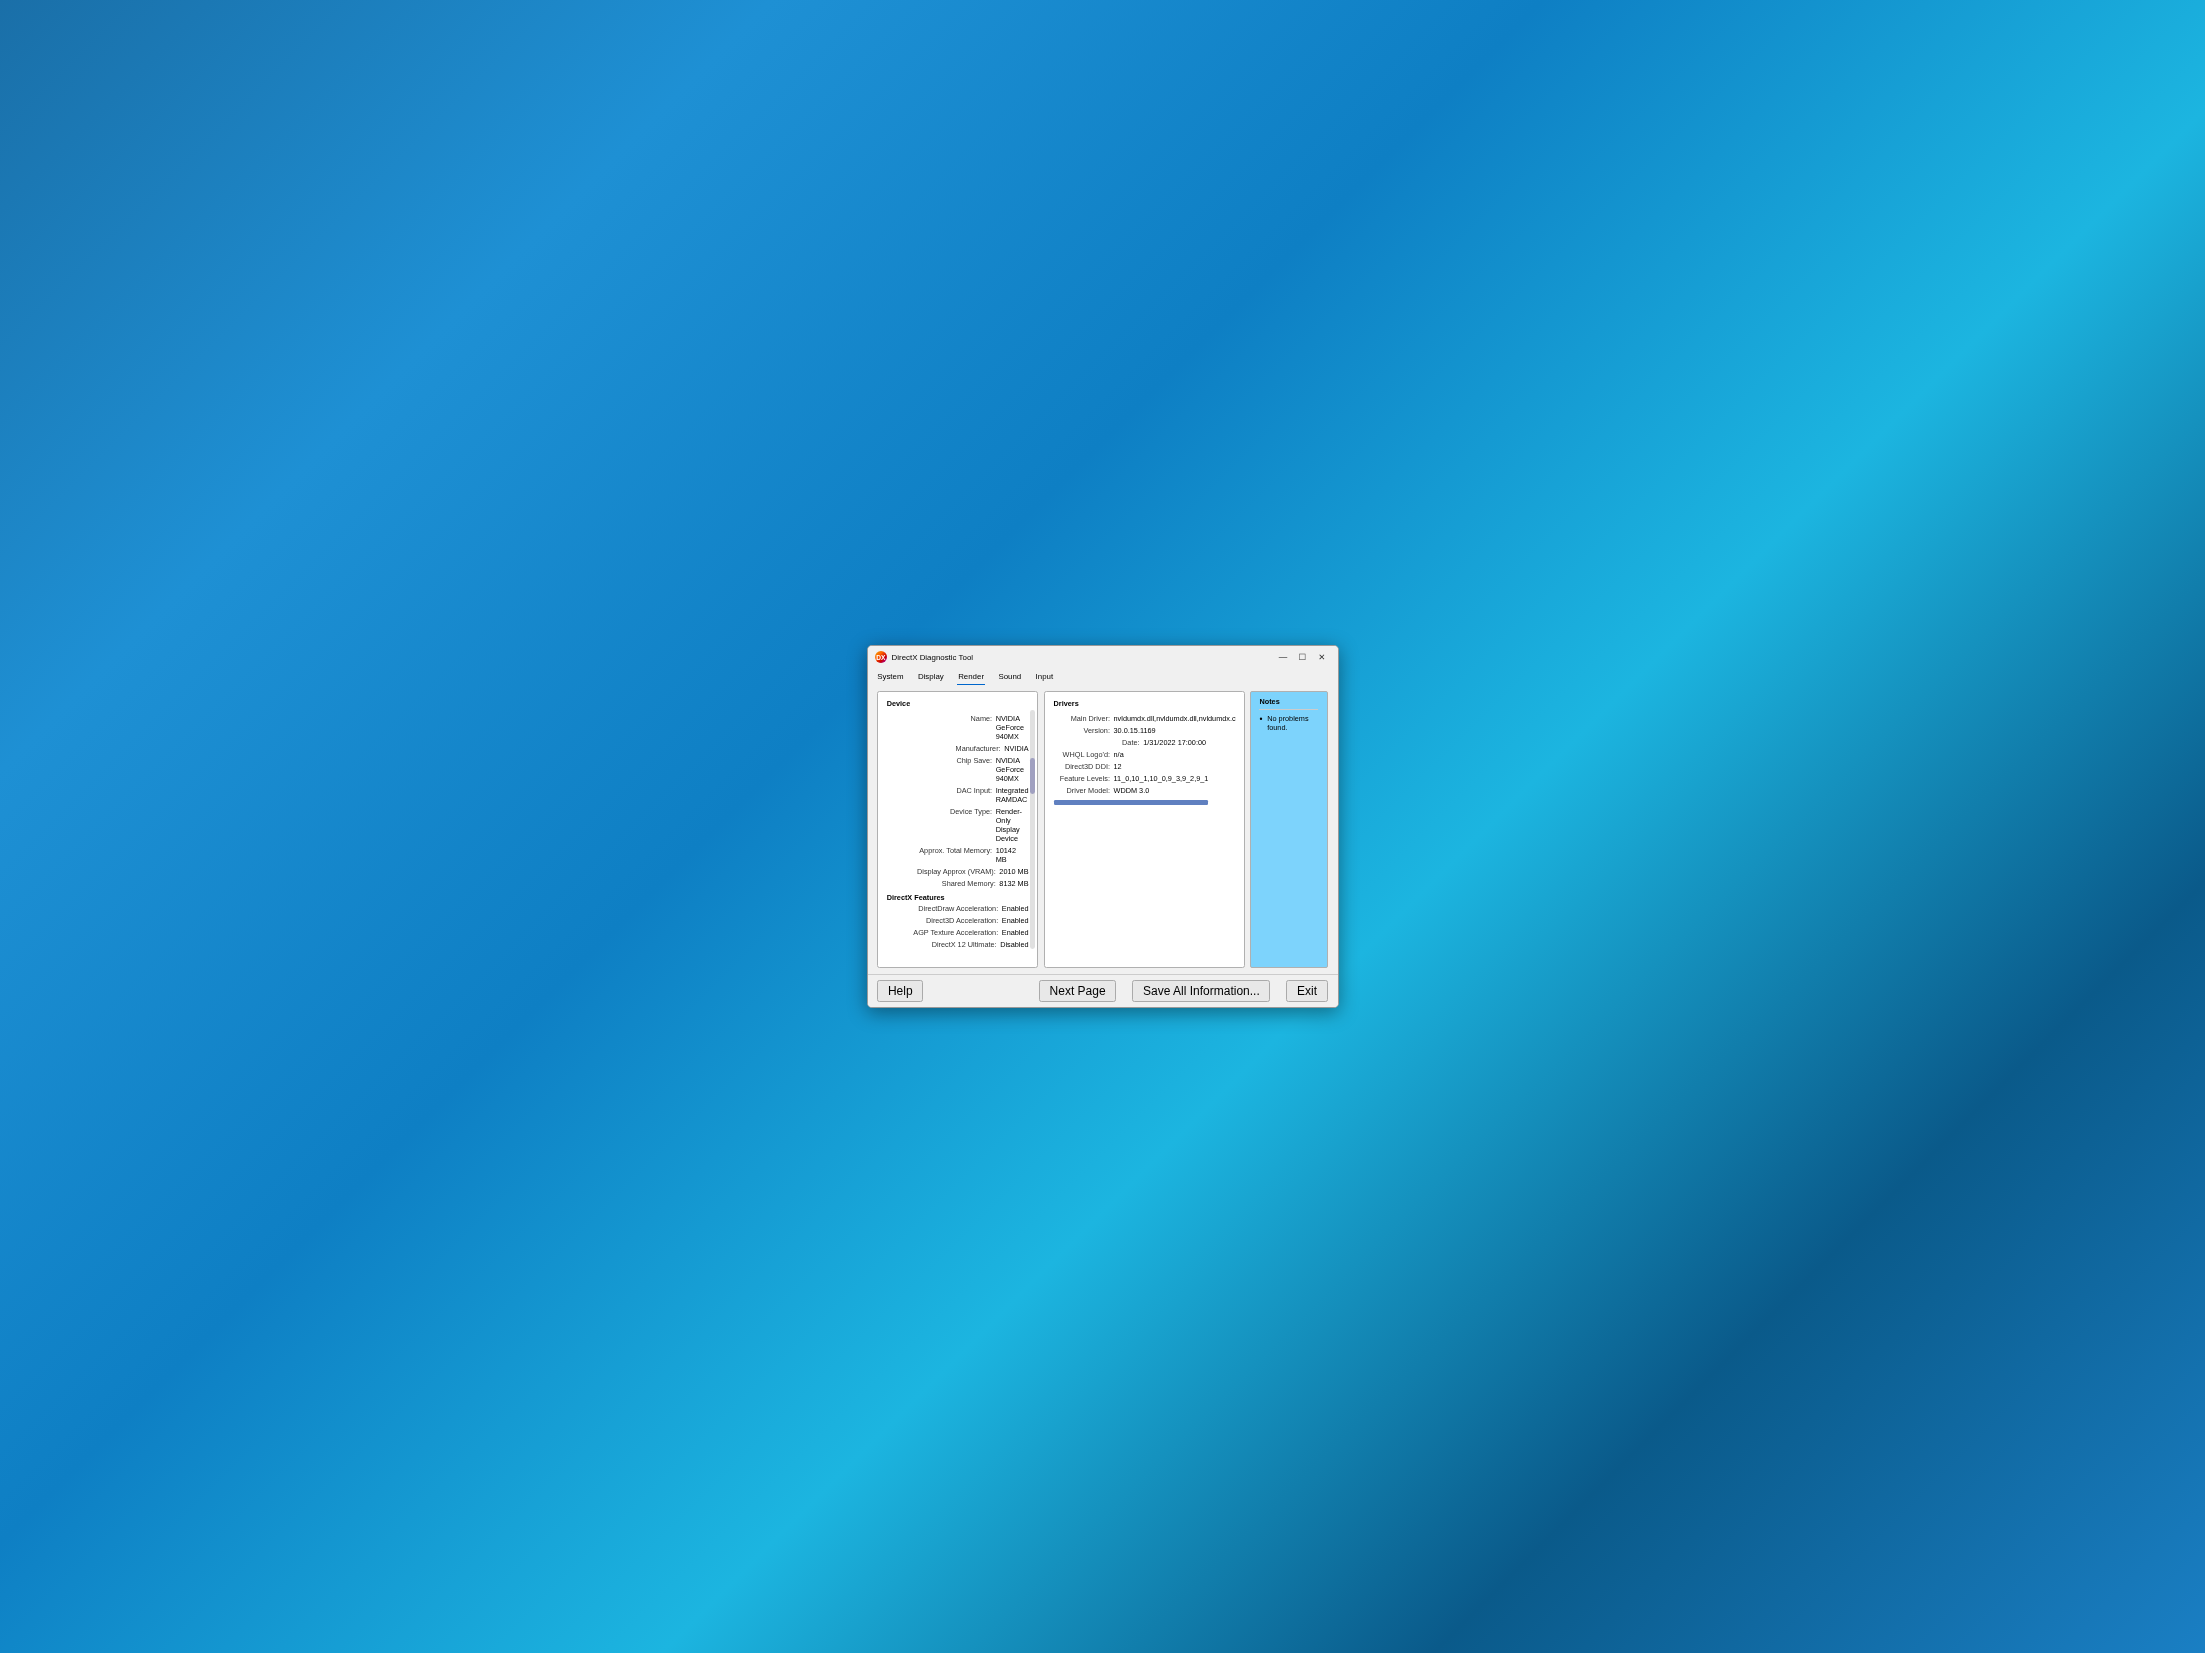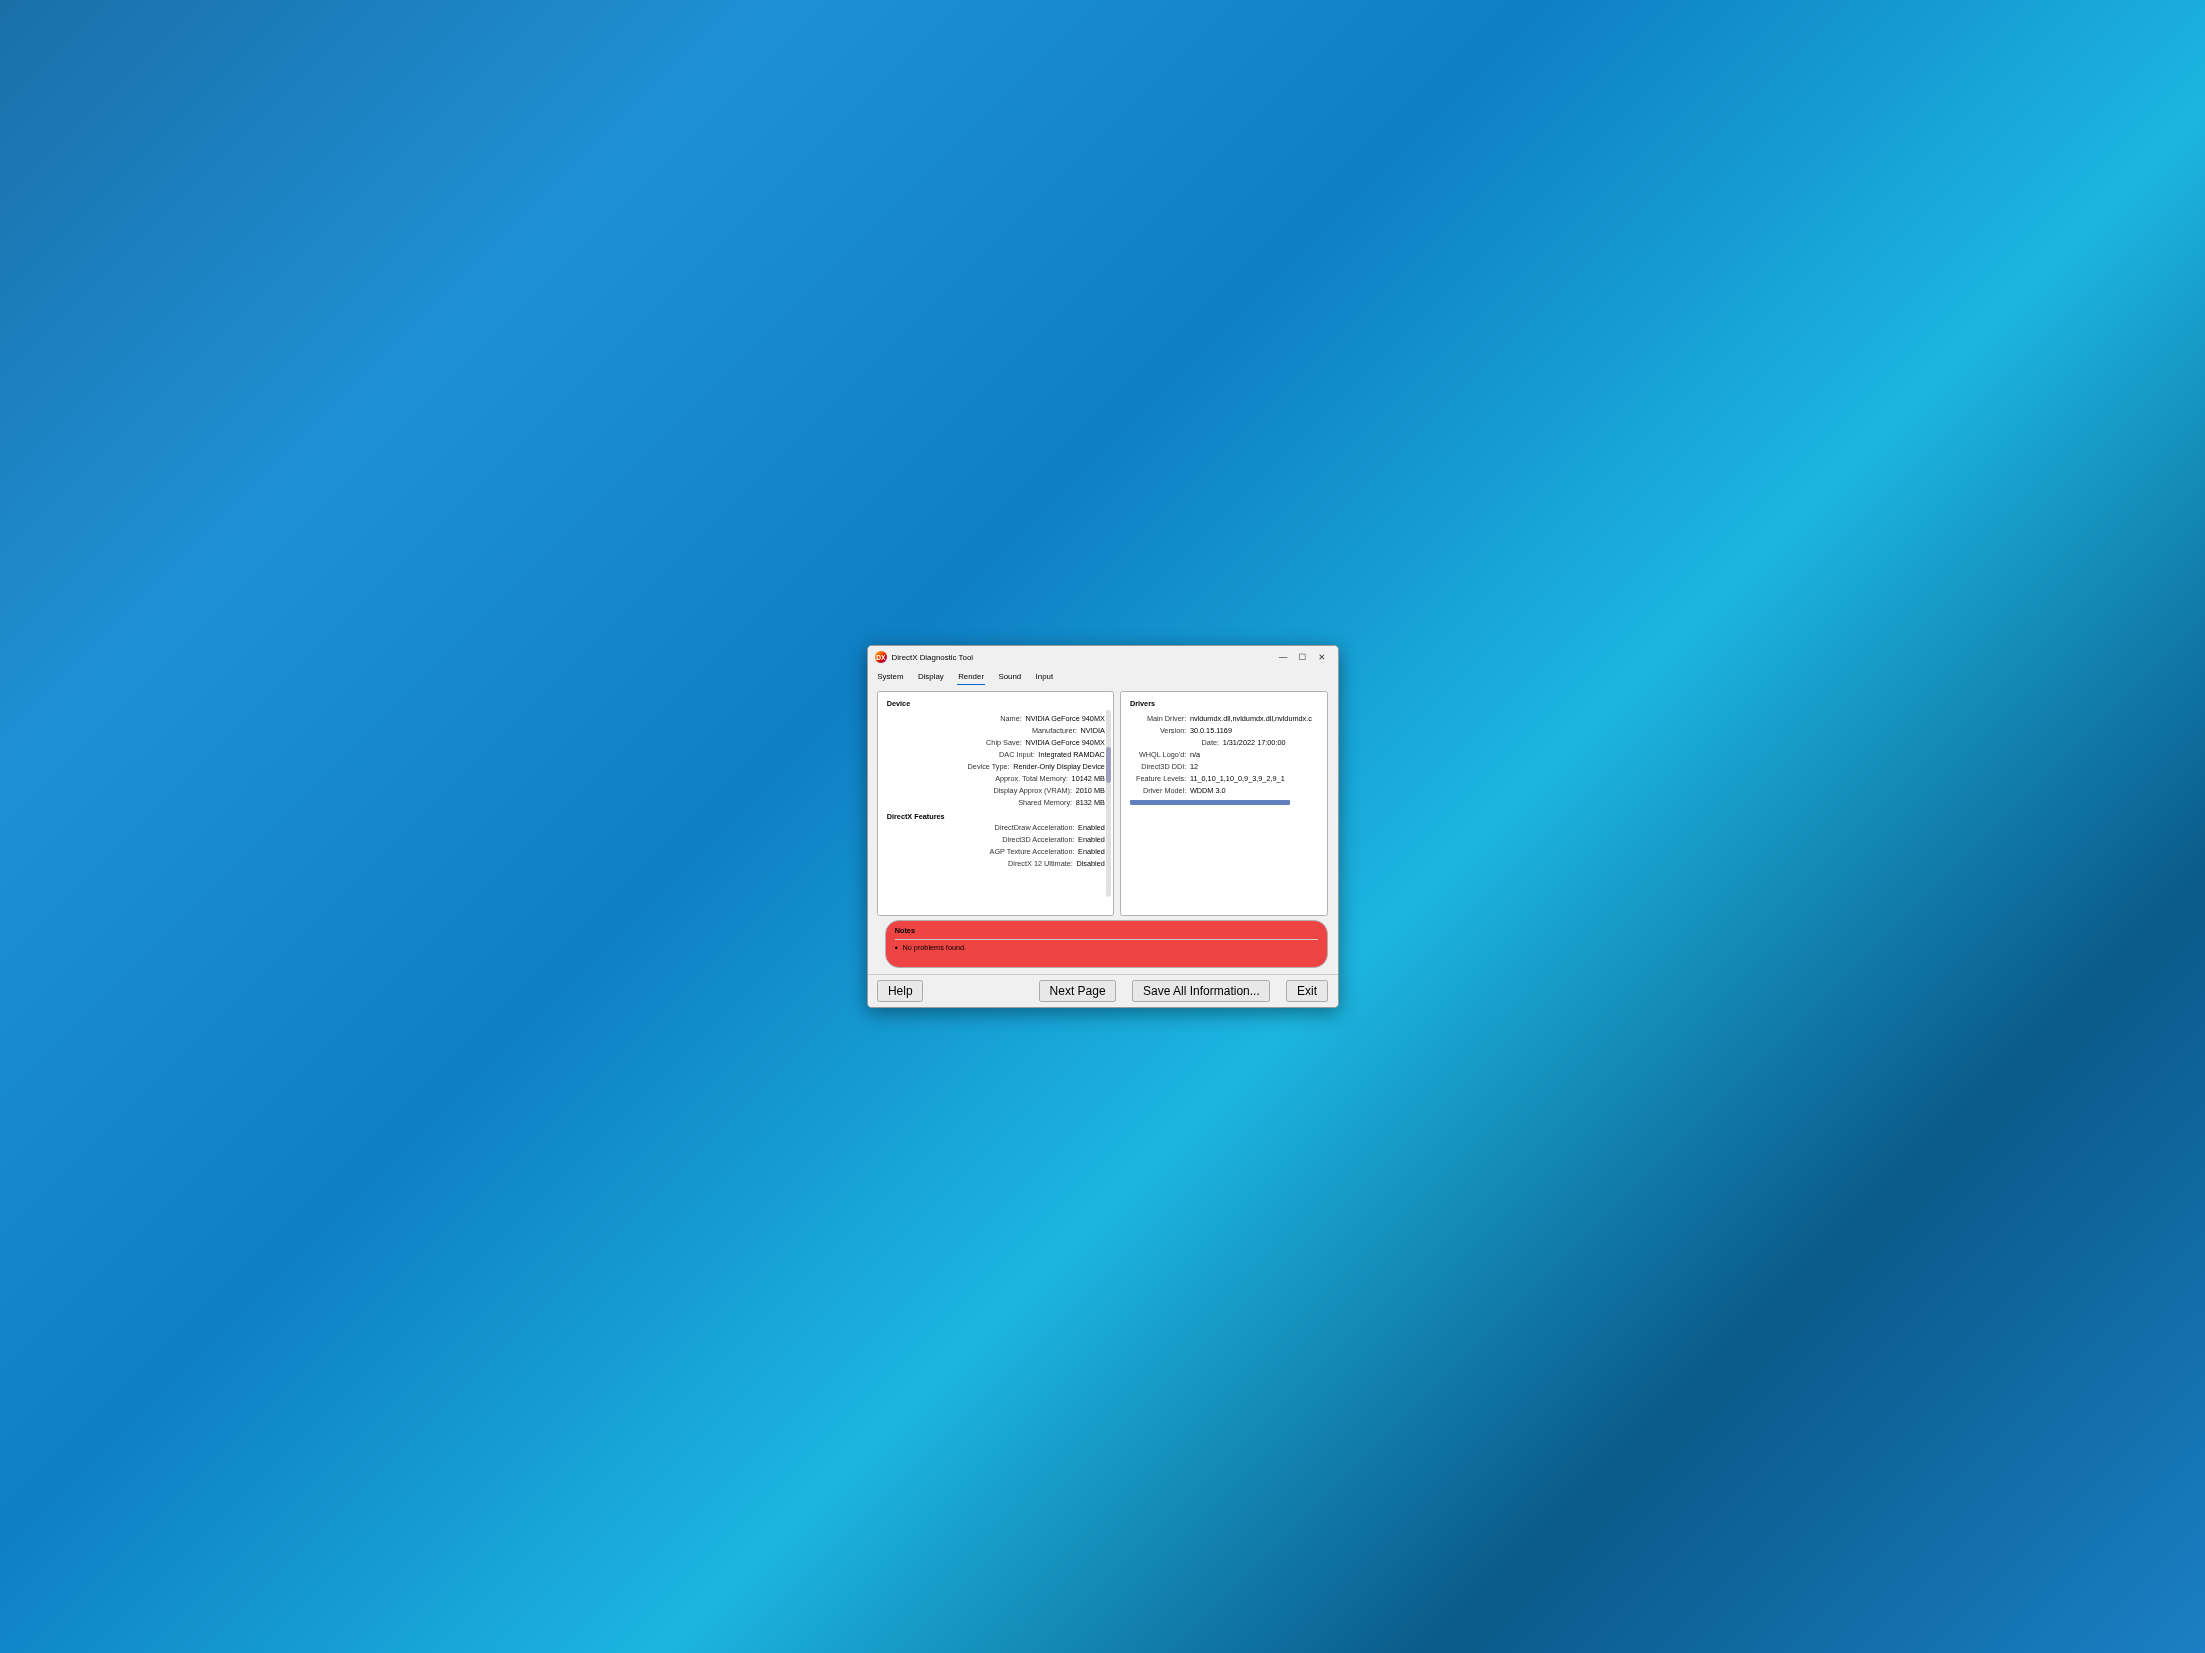--- a/index.html
+++ b/index.html
@@ -97,21 +97,21 @@
     }
     .tab.active {
       border-bottom: 1.2px solid #0066cc;
       color: #000;
     }
 
     .content-area {
       padding: 6px 9.7px 6px 9.7px;
       flex: 1;
       display: flex;
-      flex-direction: column;
+      flex-direction: row;
       gap: 4.8px;
     }
 
     .panels-row {
       display: flex;
       gap: 6px;
       flex: 1;
     }
 
     .panel {
@@ -186,26 +186,25 @@
 
     .driver-progress {
       height: 4.8px;
       background: #6080c0;
       border-radius: 1.2px;
       margin-top: 4.8px;
       width: 85%;
     }
 
     .notes-section {
-      background: #ef4444;
+      background: #7dd3fc;
       border: 0.6px solid #b0b0b0;
-      border-radius: 14px;
+      border-radius: 2px;
       padding: 4.8px 8.5px;
       min-height: 48px;
-      margin-left: 8px;
     }
 
     .notes-title {
       font-size: 7.3px;
       font-weight: 600;
       margin-bottom: 2.4px;
     }
 
     .notes-content {
       display: flex;

